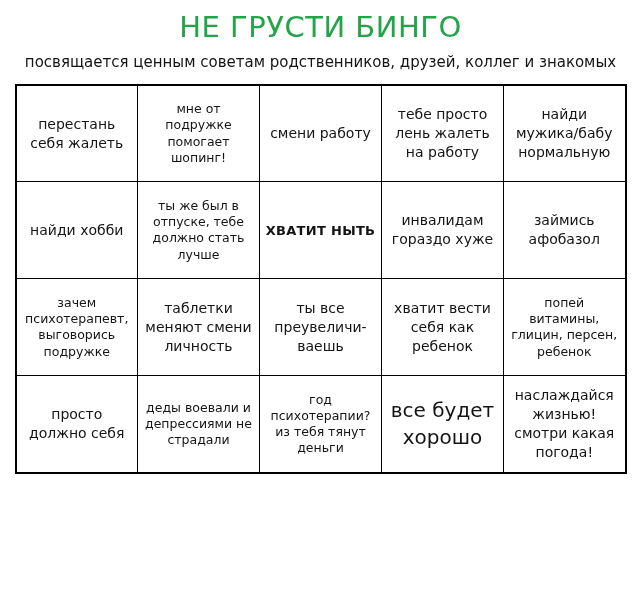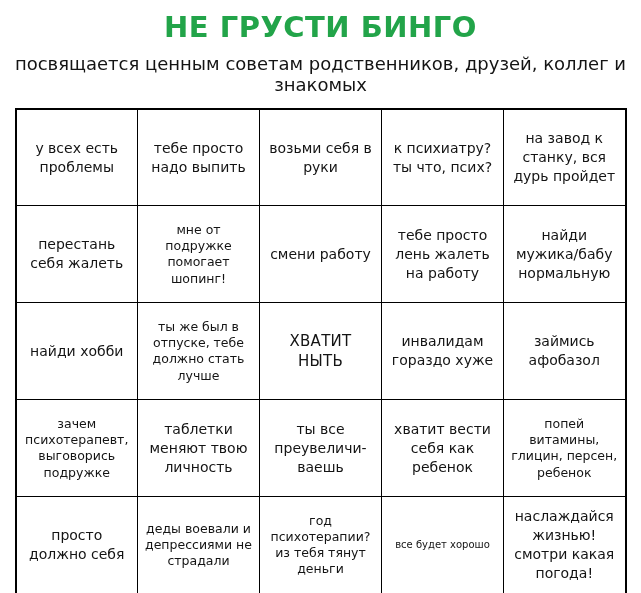--- a/index.html
+++ b/index.html
@@ -18,28 +18,28 @@
     overflow: hidden;
   }
   .page {
     width: 641px;
     height: 593px;
     padding-top: 10px;
   }
   .title {
     text-align: center;
     font-size: 29px;
-    font-weight: bold;
+    font-weight: normal;
     letter-spacing: 0.5px;
     line-height: 1.2;
     color: var(--title-green);
   }
   .subtitle {
     text-align: center;
-    font-size: 18px;
+    font-size: 15px;
     margin-top: 8px;
     color: var(--text);
   }
   table.bingo {
     width: 612px;
     margin: 13px auto 0 auto;
     border-collapse: collapse;
     table-layout: fixed;
     border: 2px solid var(--grid-border);
   }
@@ -53,63 +53,56 @@
     font-size: 14px;
     line-height: 1.35;
     color: var(--text);
     word-wrap: break-word;
   }
   table.bingo td.small {
     font-size: 12.5px;
     line-height: 1.3;
   }
   table.bingo td.large {
-    font-size: 10px;
+    font-size: 20px;
   }
   table.bingo td.free {
-    font-weight: normal;
-    font-size: 15px;
+    font-weight: bold;
+    font-size: 13px;
     letter-spacing: 0.3px;
   }
 </style>
 </head>
 <body>
 
 <div class="page">
 
   <h1 class="title">НЕ ГРУСТИ БИНГО</h1>
 
   <p class="subtitle">посвящается ценным советам родственников, друзей, коллег и знакомых</p>
 
   <table class="bingo">
     <tbody>
-      <tr>
-        <td>у всех есть проблемы</td>
-        <td>тебе просто надо выпить</td>
-        <td>возьми себя в руки</td>
-        <td>к психиатру? ты что, псих?</td>
-        <td>на завод к станку, вся дурь пройдет</td>
-      </tr>
       <tr>
         <td>перестань себя жалеть</td>
         <td class="small">мне от подружке помогает шопинг!</td>
         <td>смени работу</td>
         <td>тебе просто лень жалеть на работу</td>
         <td>найди мужика/бабу нормальную</td>
       </tr>
       <tr>
         <td>найди хобби</td>
         <td class="small">ты же был в отпуске, тебе должно стать лучше</td>
         <td class="free">ХВАТИТ НЫТЬ</td>
         <td>инвалидам гораздо хуже</td>
         <td>займись афобазол</td>
       </tr>
       <tr>
         <td class="small">зачем психотерапевт, выговорись подружке</td>
-        <td>таблетки меняют твою личность</td>
+        <td>таблетки меняют смени личность</td>
         <td>ты все преувеличи­ваешь</td>
         <td>хватит вести себя как ребенок</td>
         <td class="small">попей витамины, глицин, персен, ребенок</td>
       </tr>
       <tr>
         <td>просто должно себя</td>
         <td class="small">деды воевали и депрессиями не страдали</td>
         <td class="small">год психотерапии? из тебя тянут деньги</td>
         <td class="large">все будет хорошо</td>
         <td>наслаждайся жизнью! смотри какая погода!</td>

